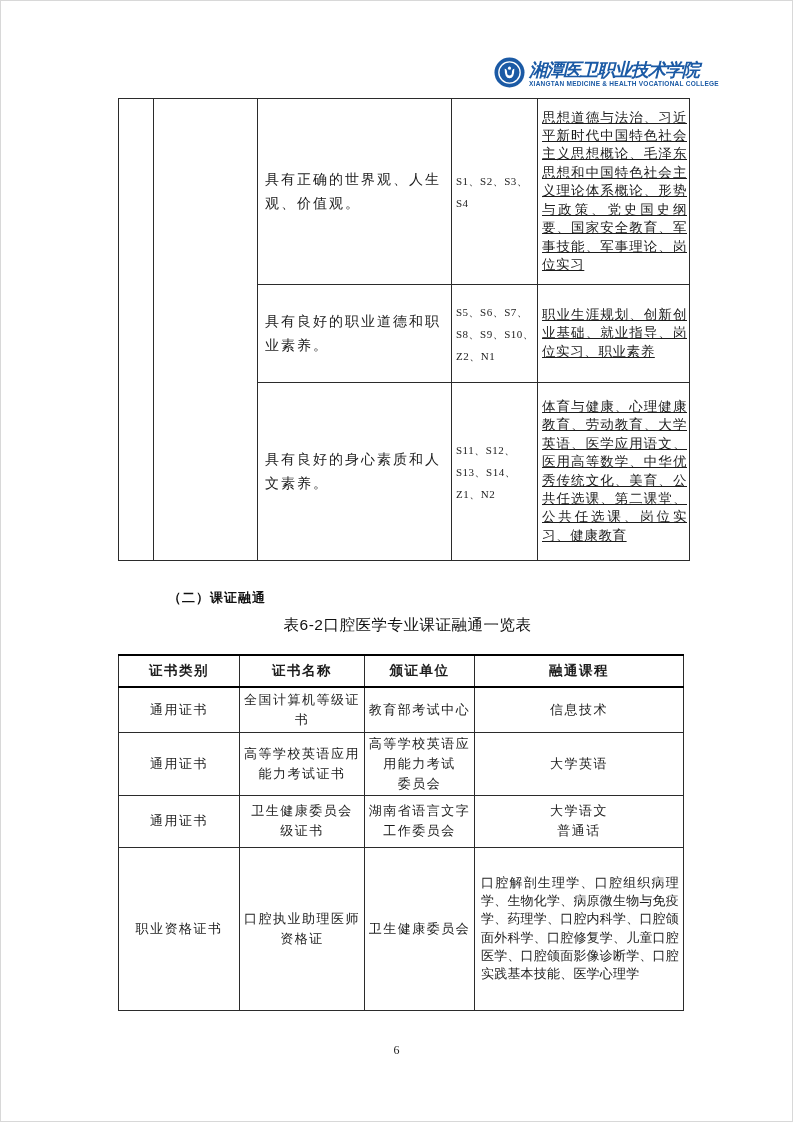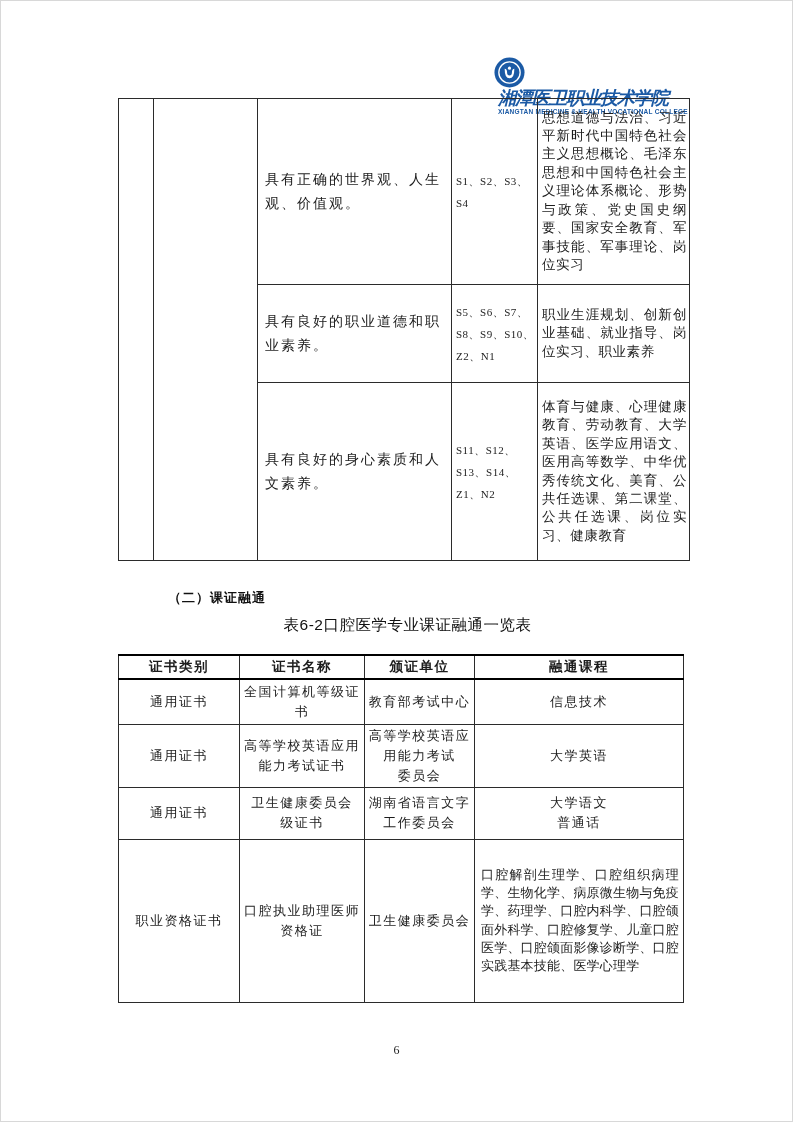--- a/index.html
+++ b/index.html
@@ -4,21 +4,21 @@
 <style>
   * { margin:0; padding:0; box-sizing:border-box; }
   html,body { background:#e9e9e9; }
   body { font-family:"Liberation Serif","DejaVu Serif",serif; color:#1c1c1c; }
   .page {
     position:relative; width:793px; height:1122px; margin:0 auto;
     background:#ffffff; overflow:hidden; border:1px solid #d8d8d8;
   }
 
   
-  .logo { position:absolute; left:493px; top:56px; display:flex; align-items:flex-start;flex-direction:column; }
+  .logo { position:absolute; left:493px; top:56px; display:flex; align-items:flex-end; }
   .emblem { width:31px; height:31px; flex:0 0 auto; }
   .logo-text { margin-left:4px; display:flex; flex-direction:column; }
   .logo-cn {
     color:#1b5aa5; font-weight:bold; font-style:italic;
     font-size:18px; line-height:20px; letter-spacing:-1px; white-space:nowrap;
     font-family:"Liberation Serif","DejaVu Serif",serif;
   }
   .logo-en {
     color:#1b5aa5; font-weight:bold; font-size:6.5px; line-height:8px;
     letter-spacing:0.25px; white-space:nowrap;
@@ -26,39 +26,39 @@
   }
 
   
   table { border-collapse:collapse; table-layout:fixed; }
   .t1 { position:absolute; left:117px; top:97px; width:571px; }
   .t1 td { border:1px solid #2b2b2b; vertical-align:middle; }
   .t1 tr.r1 { height:186px; } .t1 tr.r2 { height:98px; } .t1 tr.r3 { height:178px; }
   .t1 .quality { font-size:14px; letter-spacing:2px; line-height:24px; padding:4px 5px 4px 7px; }
   .t1 .codes   { font-size:11px; letter-spacing:0.5px; line-height:22px; padding:2px 2px 2px 4px; }
   .t1 .courses { font-size:13.5px; letter-spacing:0.6px; line-height:18.4px;
-                 padding:1px 2px 1px 4px; text-align:justify; }
+                 padding:1px 2px 1px 4px; text-align:justify;text-decoration:underline; }
 
   
   .section-heading {
     position:absolute; left:167px; top:588px;
     font-weight:bold; font-size:13px; letter-spacing:1px;
     font-family:"Liberation Sans","DejaVu Sans",sans-serif; color:#111;
   }
   .table-title {
     position:absolute; left:22px; right:0; top:614px; text-align:center;
     font-weight:normal; font-size:15.5px; letter-spacing:0.5px;
     font-family:"Liberation Sans","DejaVu Sans",sans-serif; color:#111;
   }
 
   
   .t2 { position:absolute; left:117px; top:653px; width:565px; border-top:2px solid #000; }
   .t2 th, .t2 td { border:1px solid #2b2b2b; vertical-align:middle; text-align:center; }
   .t2 thead th { border-bottom:2px solid #000; font-size:13.5px; font-weight:bold; letter-spacing:1.5px; }
-  .t2 tr.h  { height:24px; }
+  .t2 tr.h  { height:32px; }
   .t2 tr.r1 { height:45px; } .t2 tr.r2 { height:63px; }
   .t2 tr.r3 { height:52px; } .t2 tr.r4 { height:163px; }
   .t2 td { font-size:13px; letter-spacing:1.5px; line-height:20px; white-space:pre-line; }
   .t2 td.justify {
     text-align:justify; white-space:normal; letter-spacing:0.2px;
     line-height:18.1px; padding:1px 4px 1px 6px; vertical-align:middle;font-family:Liberation Serif, serif;
   }
 
   
   .page-number {

